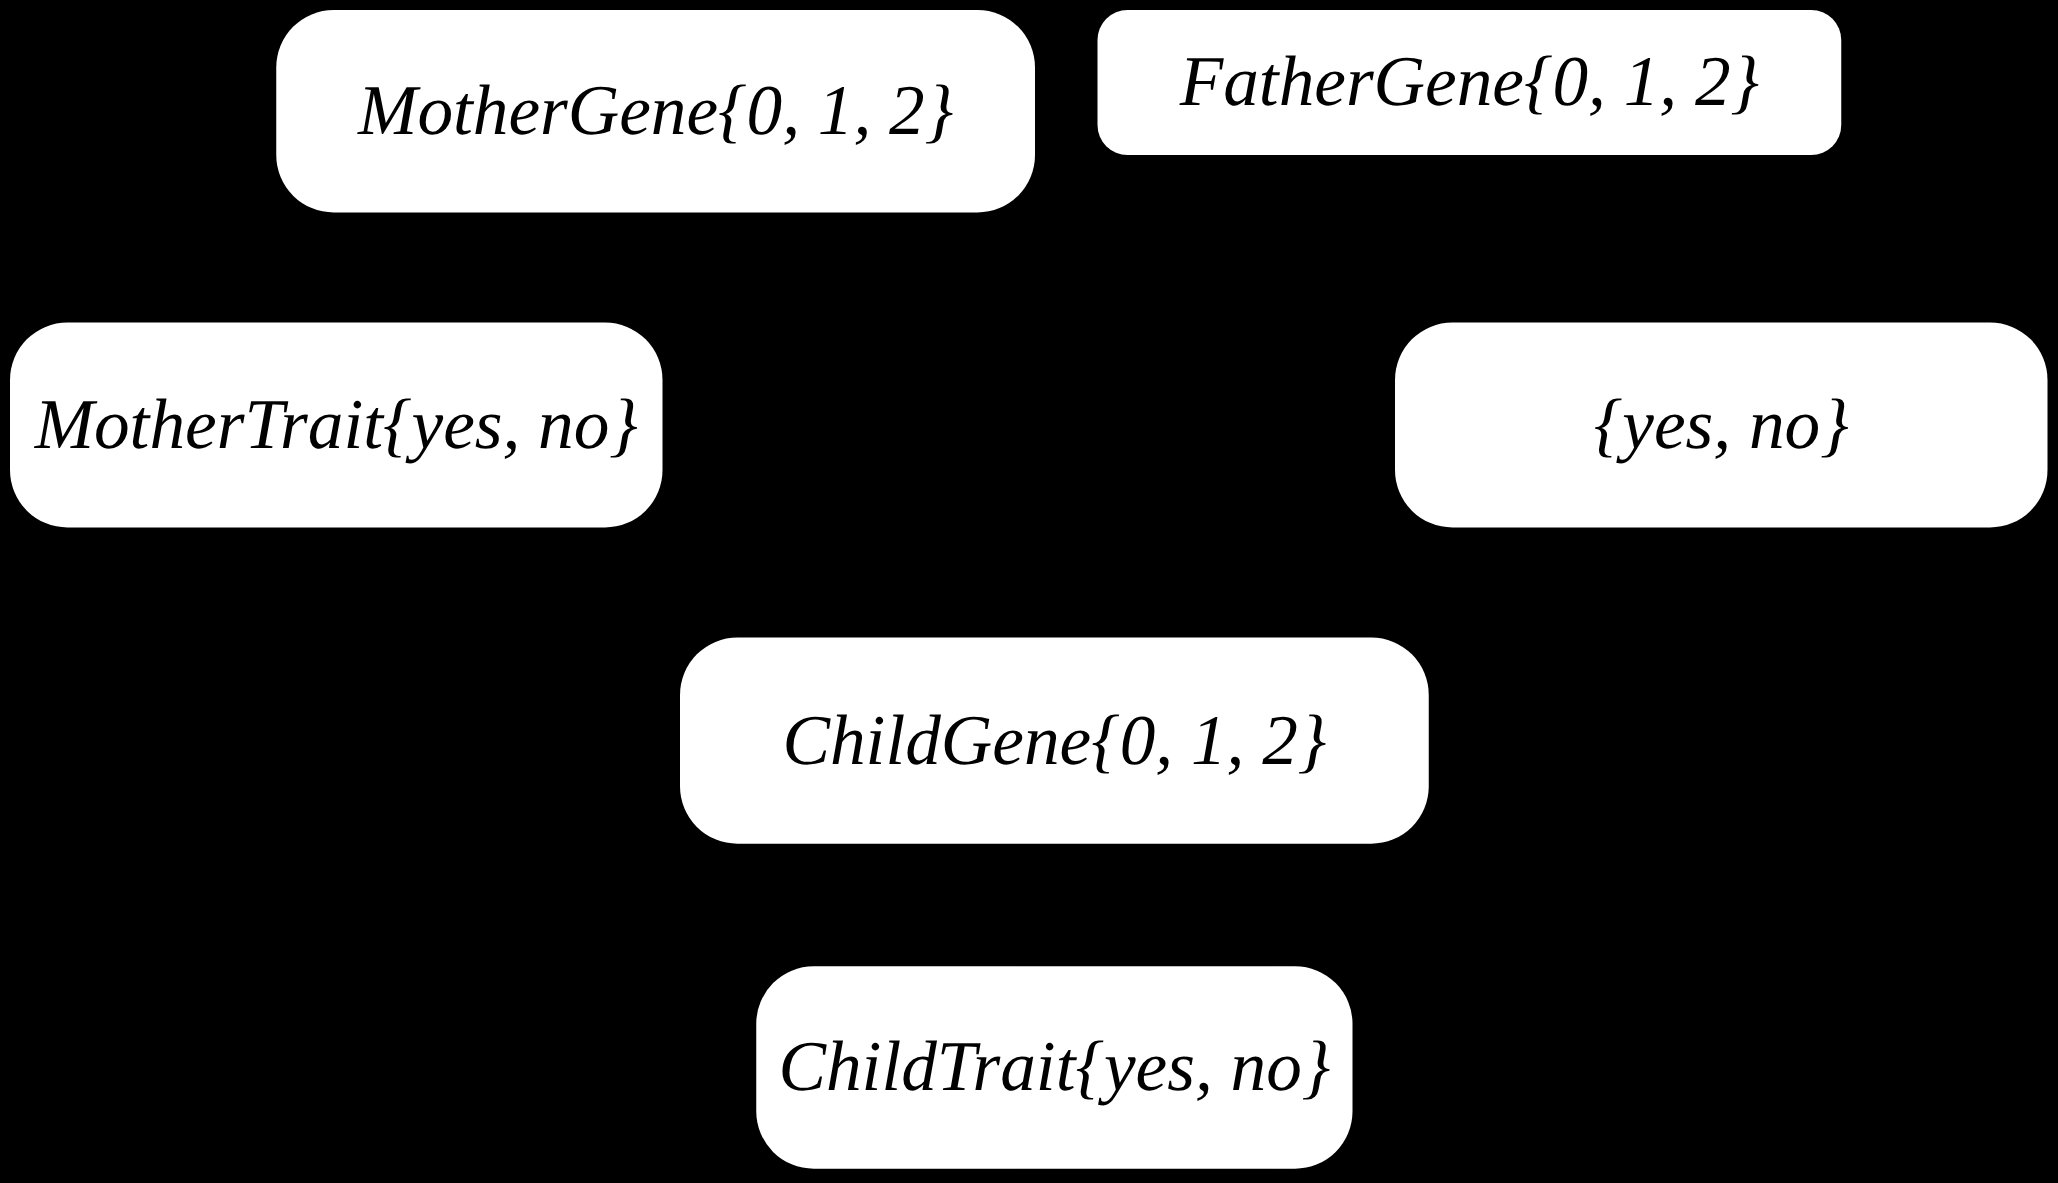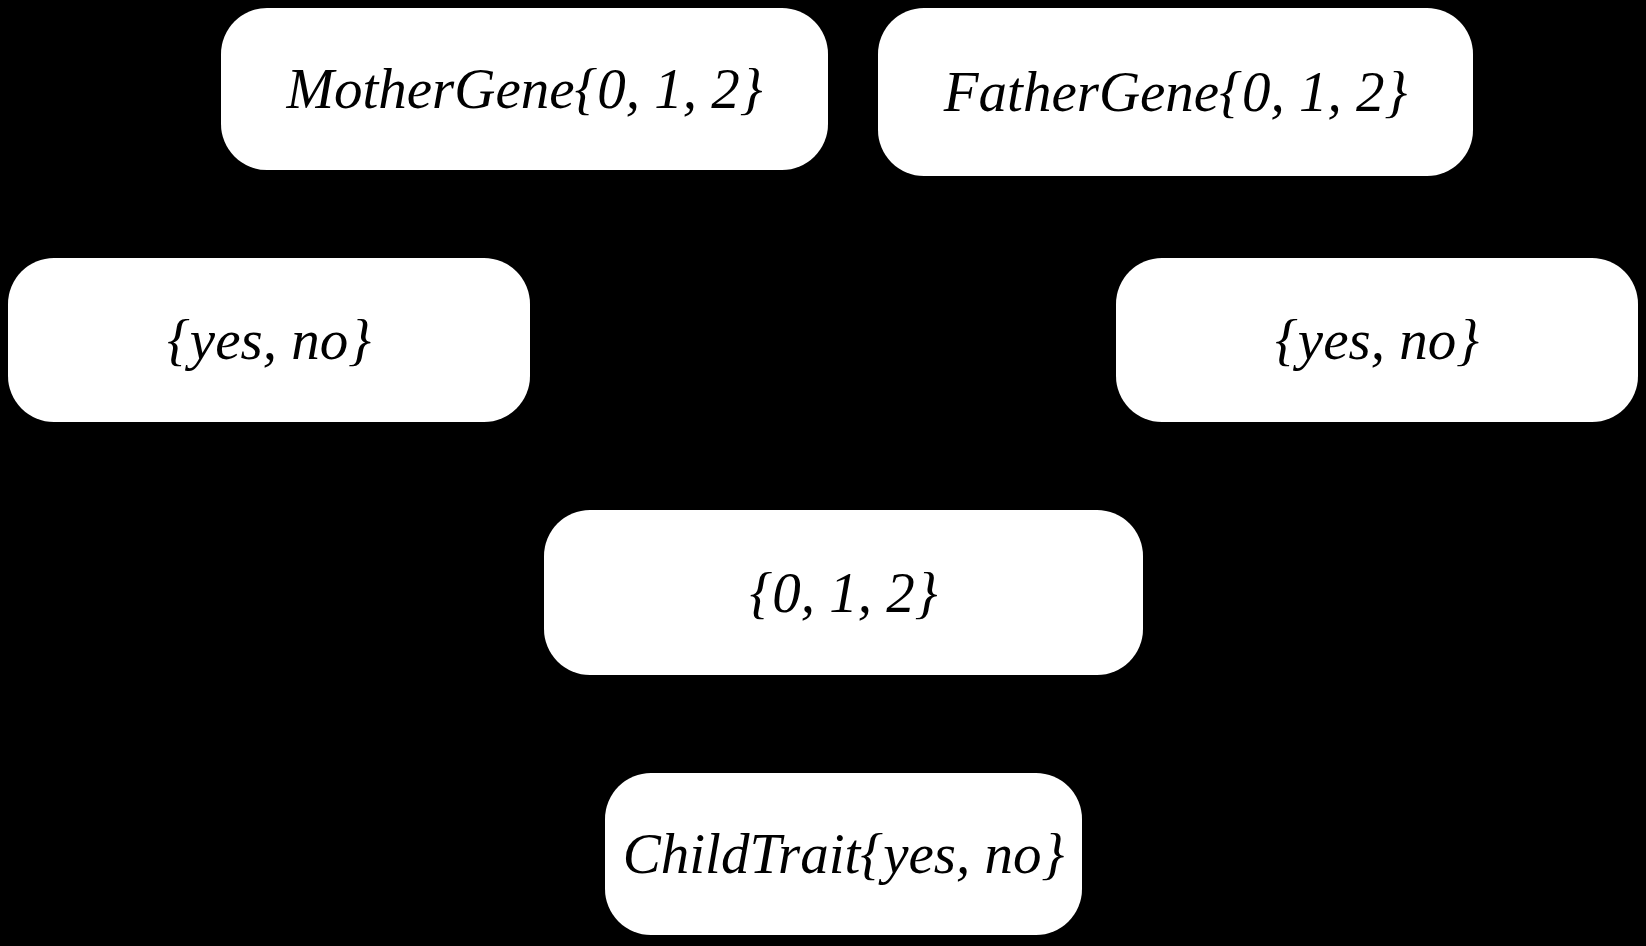--- a/index.html
+++ b/index.html
@@ -36,34 +36,36 @@
 </head>
 <body>
 
 <div class="canvas">
 
   <div class="node" style="left:221px; top:8px; width:607px; height:162px;">
     <div class="node-name">MotherGene</div>
     <div class="node-domain">{0, 1, 2}</div>
   </div>
 
-  <div class="node" style="left:878px; top:8px; width:595px; height:168px;">
+  <div class="node" style="left:878px; top:8px; width:595px; height:116px;border-radius:24px;">
     <div class="node-name">FatherGene</div>
     <div class="node-domain">{0, 1, 2}</div>
   </div>
 
   <div class="node" style="left:8px; top:258px; width:522px; height:164px;">
+    <div class="node-name">MotherTrait</div>
     <div class="node-domain">{yes, no}</div>
   </div>
 
   <div class="node" style="left:1116px; top:258px; width:522px; height:164px;">
     <div class="node-domain">{yes, no}</div>
   </div>
 
   <div class="node" style="left:544px; top:510px; width:599px; height:165px;">
+    <div class="node-name">ChildGene</div>
     <div class="node-domain">{0, 1, 2}</div>
   </div>
 
   <div class="node" style="left:605px; top:773px; width:477px; height:162px;">
     <div class="node-name">ChildTrait</div>
     <div class="node-domain">{yes, no}</div>
   </div>
 
 </div>
 

